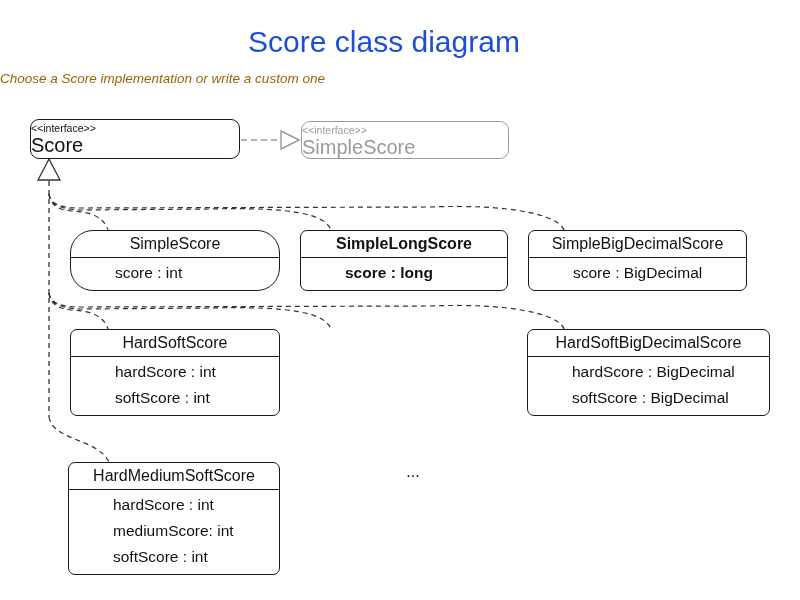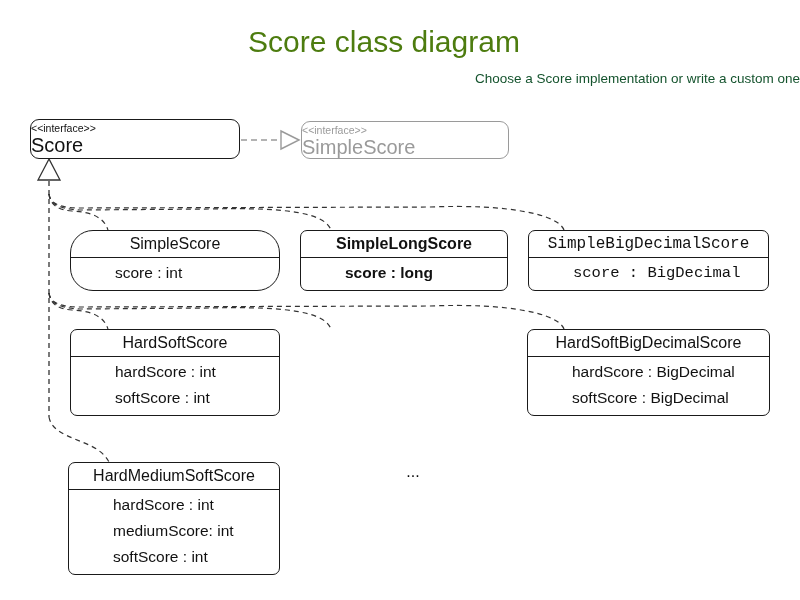--- a/index.html
+++ b/index.html
@@ -17,31 +17,32 @@
     color: #111111;
   }
   .title {
     position: absolute;
     top: 25px;
     left: 0;
     width: 768px;
     text-align: center;
     font-size: 30px;
     font-weight: 400;
-    color: #4d7c0f;
+    color: #1d4ed8;
     letter-spacing: 0px;
   }
   .subtitle {
     position: absolute;
     top: 71px;
     left: 0;
     width: 800px;
-    text-align: right;
+    text-align: left;
     font-size: 13.5px;
-    color: #14532d;
+    color: #a16207;
+    font-style: italic;
   }
   svg.connectors {
     position: absolute;
     left: 0;
     top: 0;
     width: 800px;
     height: 600px;
   }
   .iface {
     position: absolute;
@@ -89,21 +90,21 @@
     font-size: 15.5px;
     line-height: 26px;
     white-space: nowrap;
     margin-left: 36px;
   }
   
   .box-score        { left: 30px;  top: 119px; width: 210px; height: 40px; }
   .box-comparable   { left: 301px; top: 121px; width: 208px; height: 38px; }
   .box-c0 { left: 70px;  top: 230px; width: 210px; border-radius: 23px; }
   .box-c1 { left: 300px; top: 230px; width: 208px; font-weight: bold; }
-  .box-c2 { left: 528px; top: 230px; width: 241px; font-family: Liberation Mono, monospace; }
+  .box-c2 { left: 528px; top: 230px; width: 219px; }
   .box-c3 { left: 70px;  top: 329px; width: 210px; }
   .box-c4 { left: 300px; top: 329px; width: 210px; }
   .box-c5 { left: 527px; top: 329px; width: 243px; }
   .box-c6 { left: 68px;  top: 462px; width: 212px; }
   .ellipsis {
     position: absolute;
     left: 398px;
     top: 463px;
     width: 30px;
     text-align: center;

